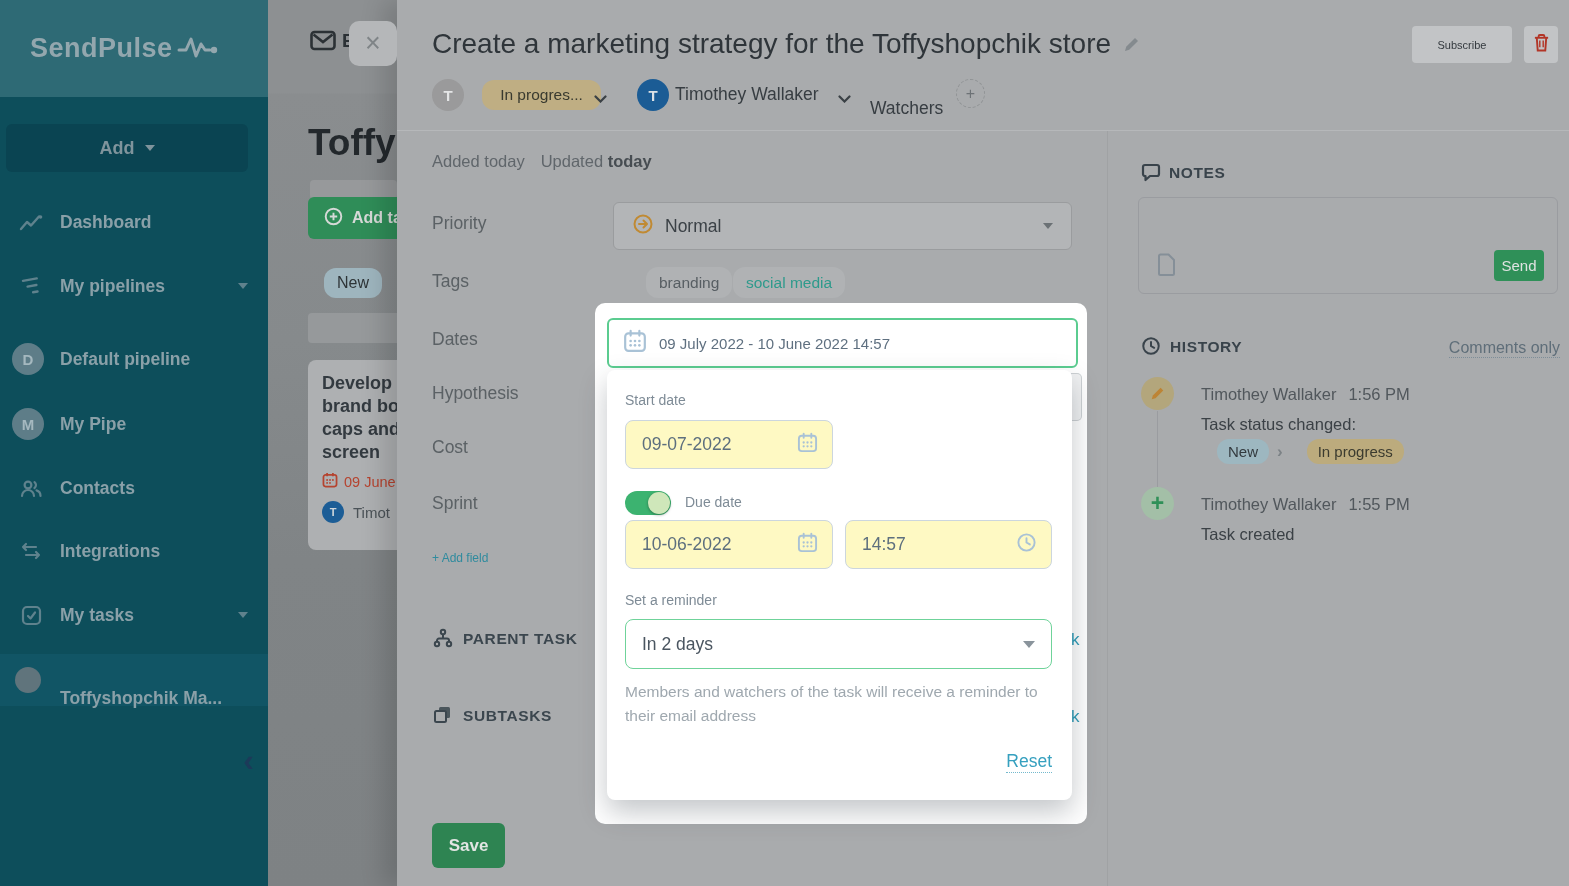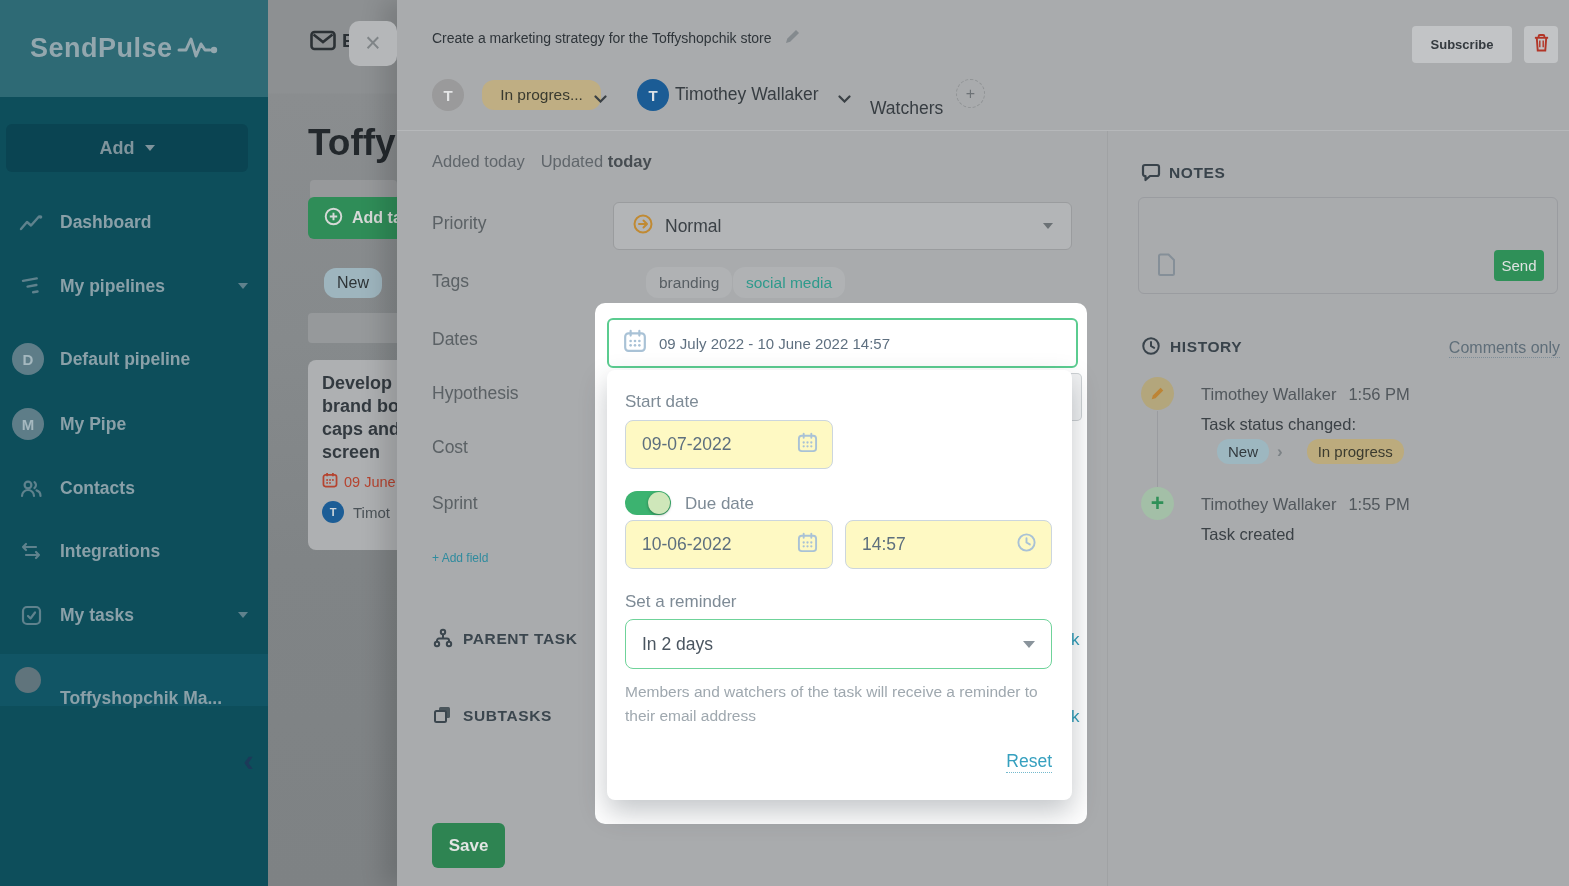--- a/index.html
+++ b/index.html
@@ -20,33 +20,33 @@
   .nav-av{width:32px;height:32px;border-radius:50%;background:#5e7d88;color:#a5b8bf;font-size:15px;font-weight:700;display:flex;align-items:center;justify-content:center;margin-left:12px;}
   .nav-item .lbl2{margin-left:16px;white-space:nowrap;}
   .nav-active{background:#115565;}
   .nav-chev{position:absolute;right:20px;}
   
   .board{left:268px;top:0;width:129px;height:886px;
     background:linear-gradient(180deg,#8d9092 0px,#8d9092 93px,#8a8d8f 94px,#868a8c 340px,#808486 560px,#7e8284 100%);}
   
   .modal{left:397px;top:0;width:1172px;height:886px;background:#a9abad;box-shadow:-14px 0 22px rgba(0,0,0,.14);}
   .mheader{left:0;top:0;width:1172px;height:131px;border-bottom:1px solid #b6b8ba;box-sizing:border-box;}
-  .title{left:35px;top:28px;font-size:14px;font-weight:500;color:#2f353a;white-space:nowrap;display:flex;align-items:center;gap:12px;}
+  .title{left:35px;top:28px;font-size:28px;font-weight:500;color:#2f353a;white-space:nowrap;display:flex;align-items:center;gap:12px;}
   .btn-gray{background:#c2c4c6;border-radius:4px;display:flex;align-items:center;justify-content:center;cursor:pointer;}
   .badge{border-radius:12px;font-weight:400;display:flex;align-items:center;justify-content:center;margin-left:16px;}
   .field-label{font-size:17.5px;color:#5b6165;white-space:nowrap;}
   .sec-label{font-size:15.5px;font-weight:700;color:#3b464e;letter-spacing:.6px;white-space:nowrap;}
   
   .rpanel{left:710px;top:131px;width:462px;height:755px;border-left:1px solid #a0a2a4;box-sizing:border-box;}
   .dotted-link{border-bottom:1.5px dotted #7d8d98;cursor:pointer;}
   
   .popup{left:595px;top:303px;width:492px;height:521px;background:#ffffff;border-radius:10px;}
   .range-input{left:12px;top:15px;width:471px;height:50px;border:2px solid #5bcc90;border-radius:6px;background:#fff;box-sizing:border-box;display:flex;align-items:center;padding-left:14px;cursor:text;}
   .dp-panel{left:12px;top:67px;width:465px;height:430px;background:#fff;border-radius:8px;box-shadow:0 12px 28px rgba(40,50,60,.28);}
-  .dp-label{font-size:17px;color:#7e8b96;white-space:nowrap;}
+  .dp-label{font-size:14px;color:#7e8b96;white-space:nowrap;}
   .dp-input{border:1px solid #ccd6de;border-radius:8px;background:#fef9c3;box-sizing:border-box;display:flex;align-items:center;justify-content:space-between;padding:0 14px 0 16px;font-size:17.5px;color:#5d6f7e;cursor:text;}
   .toggle{width:46px;height:24px;border-radius:12px;background:#3cb370;position:relative;cursor:pointer;}
   .knob{position:absolute;top:1px;left:23px;width:22px;height:22px;border-radius:50%;background:#cfe7ba;box-shadow:0 1px 3px rgba(0,0,0,.35);}
   .select-green{border:1.5px solid #6fd39a;border-radius:8px;background:#fff;box-sizing:border-box;display:flex;align-items:center;justify-content:space-between;padding:0 16px;font-size:17.5px;color:#4a5560;cursor:pointer;}
   .caret-gray{width:0;height:0;border-left:6px solid transparent;border-right:6px solid transparent;border-top:7px solid #8a949c;}
 </style>
 </head>
 <body>
 
 <div id="app">
@@ -195,21 +195,21 @@
     <div class="abs mheader"></div>
 
     <div class="abs title">
       <span>Create a marketing strategy for the Toffyshopchik store</span>
       <span><svg width="17" height="17" viewBox="0 0 17 17">
             <path d="M2 15 l1.2-4.2 L12 2 l3 3 L6.2 13.8 z" fill="#848a8e"></path>
           </svg></span>
     </div>
 
     <div class="abs btn-gray" style="left:1015px;top:26px;width:100px;height:37px;">
-      <span style="font-size:13px;font-weight:700;color:#343a3f;">Subscribe</span>
+      <span style="font-size:11px;font-weight:400;color:#343a3f;">Subscribe</span>
     </div>
     <div class="abs btn-gray" style="left:1127px;top:26px;width:34px;height:37px;">
       <span><svg width="17" height="19" viewBox="0 0 18 20" fill="none" stroke="#b23527" stroke-width="2">
             <path d="M2 5 h14"></path>
             <path d="M6 5 V3.2 a1.2 1.2 0 0 1 1.2-1.2 h3.6 a1.2 1.2 0 0 1 1.2 1.2 V5"></path>
             <path d="M4 5 l1 13.5 h8 l1-13.5"></path>
             <line x1="7.2" y1="8" x2="7.2" y2="15" stroke-width="1.5"></line>
             <line x1="10.8" y1="8" x2="10.8" y2="15" stroke-width="1.5"></line>
           </svg></span>
     </div>

